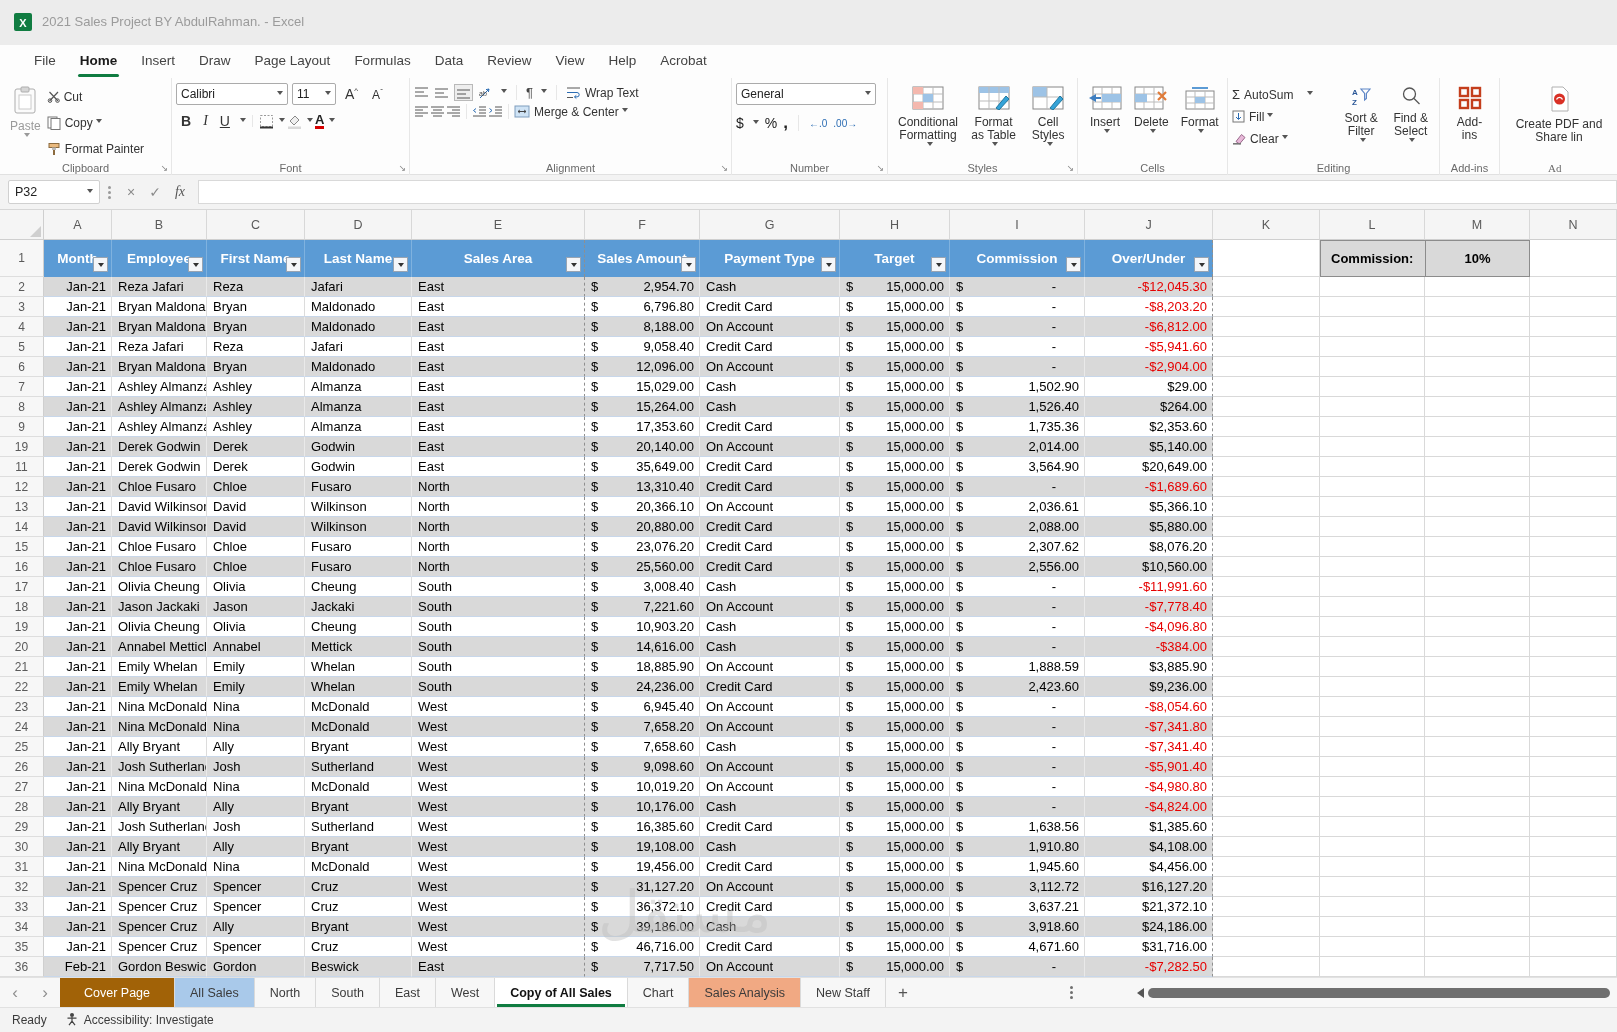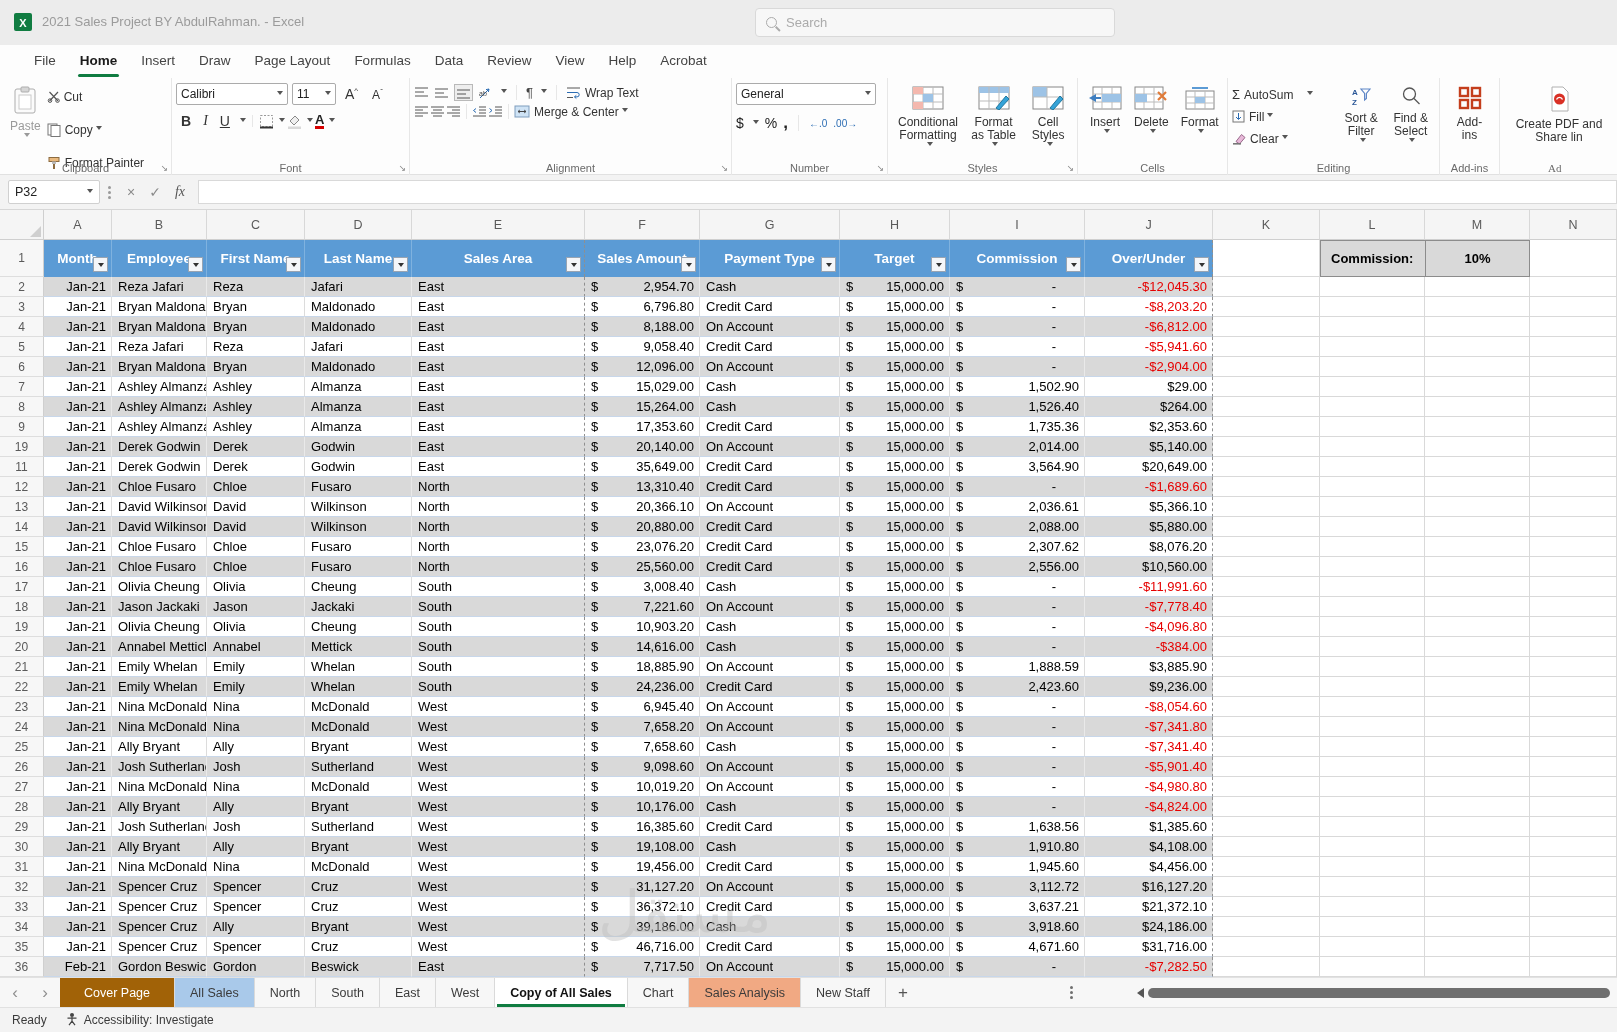--- a/index.html
+++ b/index.html
@@ -117,24 +117,20 @@
 <body>
 
 <div class="titlebar">
   <span class="app-icon">
     <svg width="18" height="18">
         <rect width="18" height="18" rx="2" fill="#107c41"></rect>
         <text x="9" y="13.5" font-size="11" fill="#fff" text-anchor="middle" font-weight="bold" font-family="Liberation Sans">X</text>
       </svg>
   </span>
   <span class="title-text">2021 Sales Project BY AbdulRahman.  -  Excel</span>
-  <div class="searchbox">
-    <span class="mag"></span>
-    <span class="search-ph">Search</span>
-  </div>
 </div>
 
 <div class="menubar" id="menubar">
     <div class="menu-item">File</div>
     <div class="menu-item active">Home</div>
     <div class="menu-item">Insert</div>
     <div class="menu-item">Draw</div>
     <div class="menu-item">Page Layout</div>
     <div class="menu-item">Formulas</div>
     <div class="menu-item">Data</div>
@@ -152,21 +148,21 @@
         <span class="ic">
           <svg width="22" height="28">
               <rect x="1" y="3" width="20" height="24" rx="2" fill="#fbfbfb" stroke="#adadad"></rect>
               <rect x="7" y="1" width="8" height="5" rx="1" fill="#d6d6d6" stroke="#adadad"></rect>
               <rect x="5" y="9" width="12" height="14" fill="#fff" stroke="#cacaca"></rect>
             </svg>
         </span>
         <span class="lbl">Paste</span>
           <span class="cart" style="border-top-color:#9a9a9a;"></span>
       </div>
-      <div style="display:flex;flex-direction:column;justify-content:flex-start;gap:14px;padding-top:4px;">
+      <div style="display:flex;flex-direction:column;justify-content:flex-start;gap:7px;padding-top:4px;">
         <div class="smallrow">
           <span class="ic">
               <svg width="13" height="13">
                 <path d="M2.5 2 L11 11 M11 2 L2.5 11" stroke="#555" stroke-width="1.2" fill="none"></path>
                 <circle cx="3" cy="10.6" r="1.8" fill="none" stroke="#555"></circle>
                 <circle cx="10.5" cy="10.6" r="1.8" fill="none" stroke="#555"></circle>
               </svg>
             </span>
           <span>Cut</span>
         </div>

